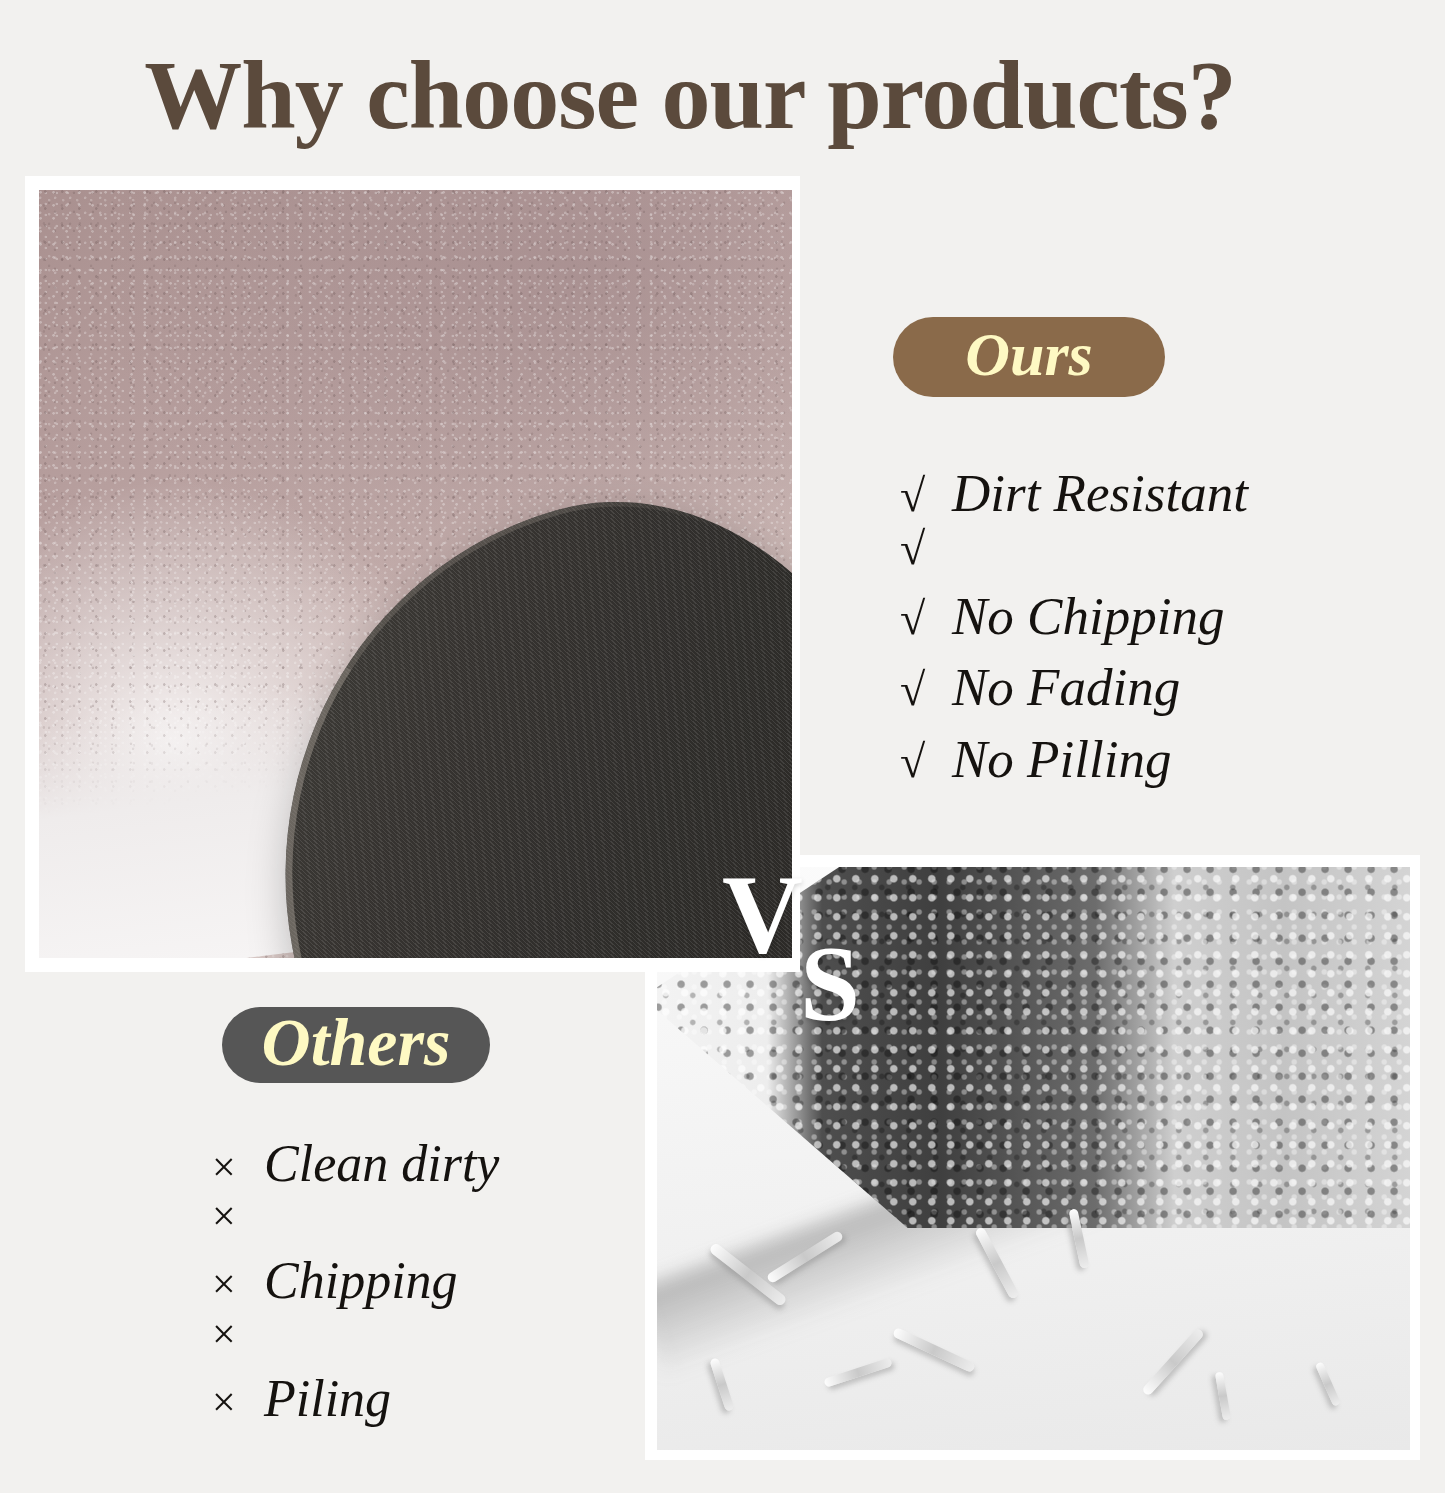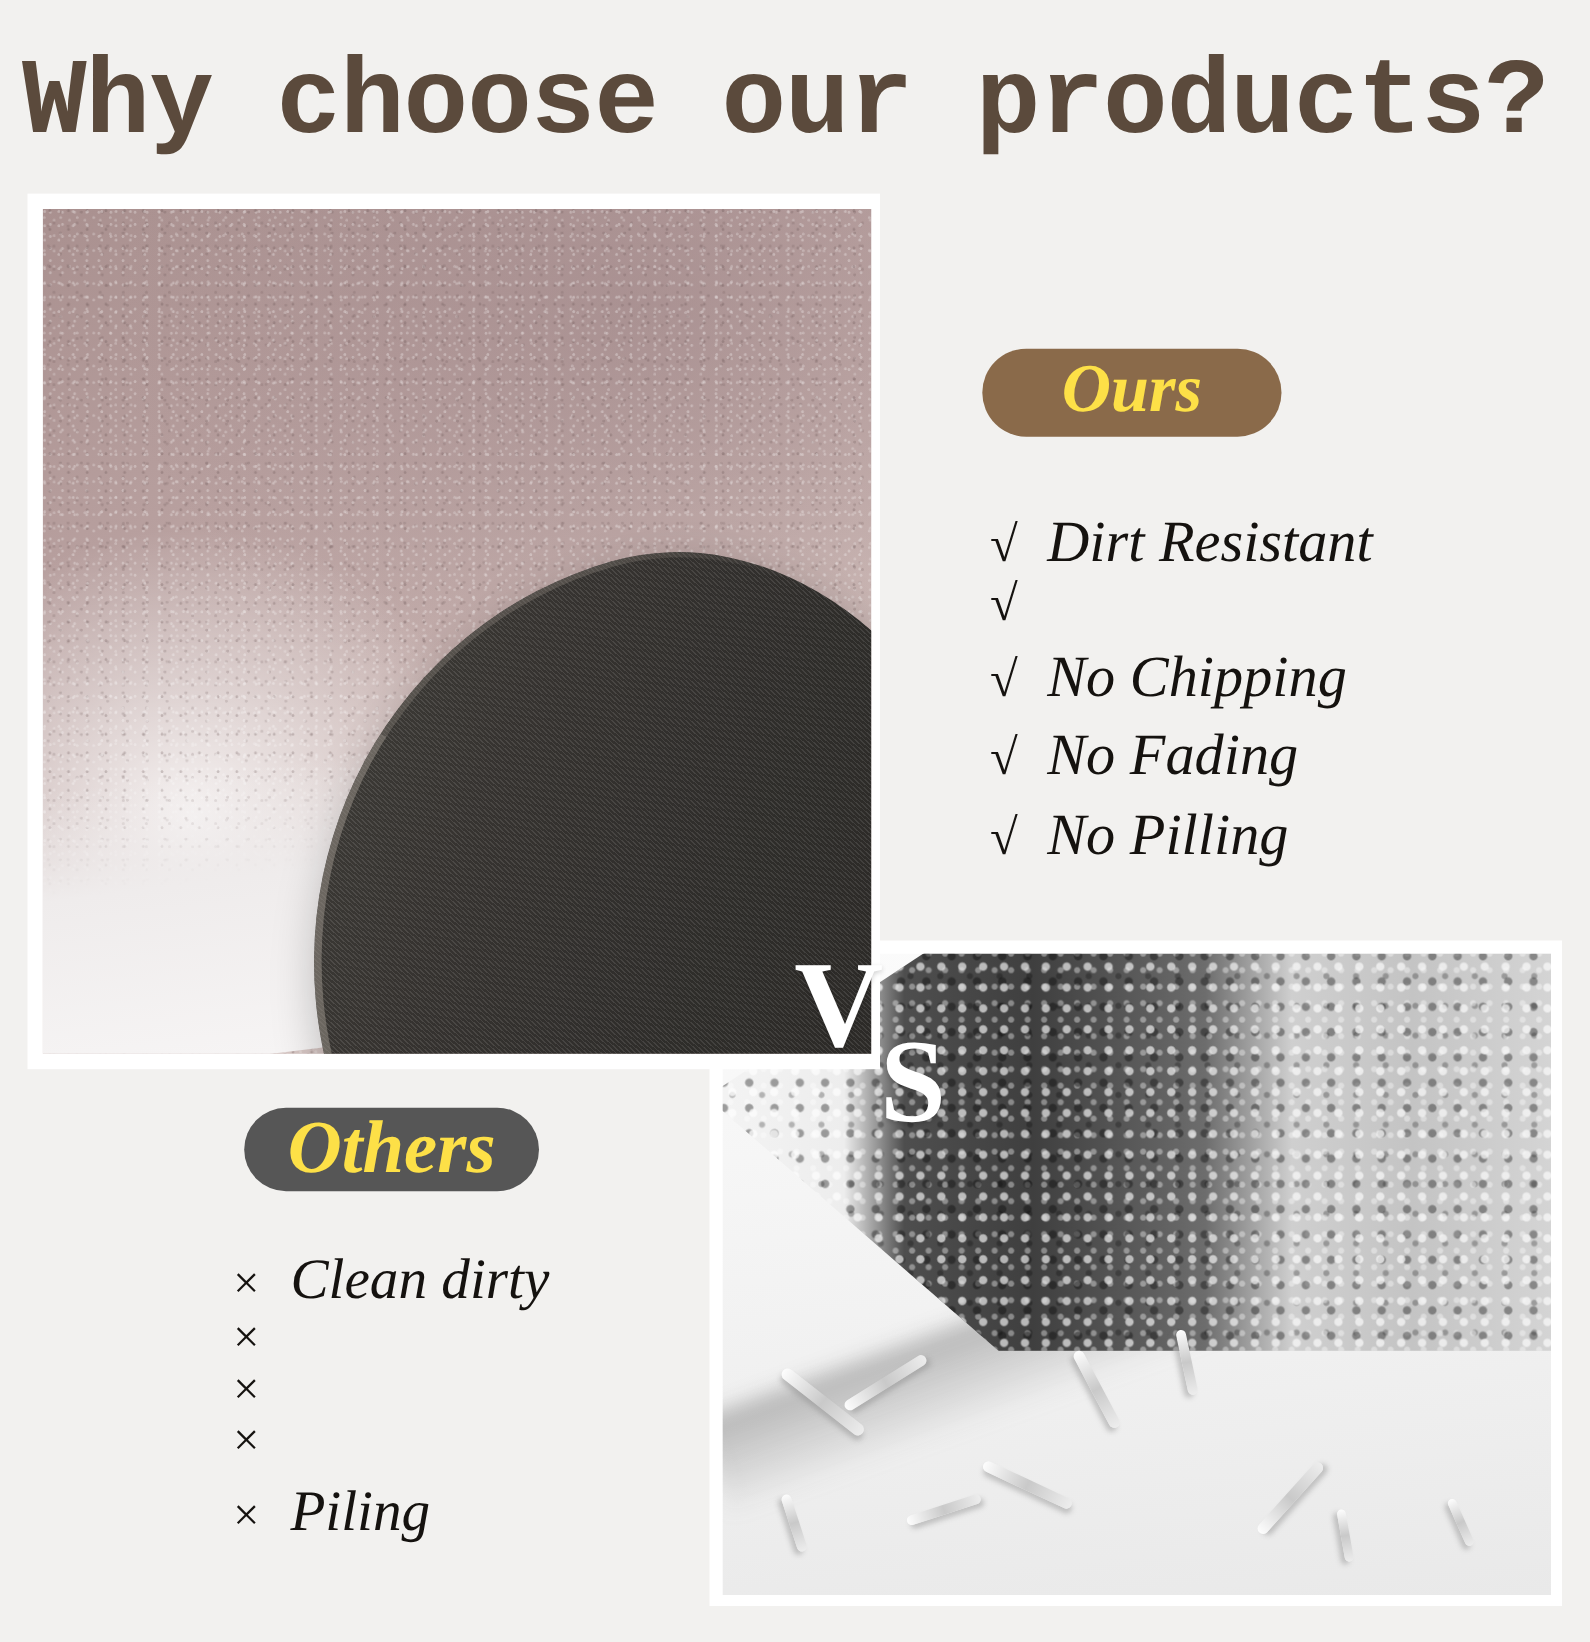--- a/index.html
+++ b/index.html
@@ -20,28 +20,27 @@
     overflow: hidden;
   }
 
   
   .page-title {
     position: absolute;
     left: 0;
     top: 44px;
     width: 1380px;
     text-align: center;
-    font-family: Liberation Mono, monospace;
+    font-family: Liberation Serif, serif;
     font-weight: bold;
     font-size: 98px;
     line-height: 1.05;
     letter-spacing: -1px;
     color: #5b4a3c;
     white-space: nowrap;
-    padding-left: 20px;
   }
 
   
   .photo-card {
     position: absolute;
     background: #ffffff;
     box-sizing: border-box;
   }
   .photo-inner {
     width: 100%;
@@ -202,21 +201,21 @@
   .vs-v { left: 722px; top: 858px; }
   .vs-s { left: 800px; top: 930px; font-size: 108px; }
 
   
   .badge {
     position: absolute;
     display: flex;
     align-items: center;
     justify-content: center;
     border-radius: 100px;
-    color: #fde047;
+    color: #fef9c3;
     font-style: italic;
     font-weight: bold;
     font-family: "Liberation Serif", "DejaVu Serif", serif;
     box-sizing: border-box;
     z-index: 5;
   }
   .badge-ours {
     left: 893px;
     top: 317px;
     width: 272px;
@@ -329,20 +328,21 @@
   <ul class="feature-list list-others">
     <li class="feature-item">
       <span class="mark">×</span>
       <span class="feature-text">Clean dirty</span>
     </li>
     <li class="feature-item">
       <span class="mark">×</span>
     </li>
     <li class="feature-item">
       <span class="mark">×</span>
+      <span class="feature-text">Chipping</span>
     </li>
     <li class="feature-item">
       <span class="mark">×</span>
     </li>
     <li class="feature-item">
       <span class="mark">×</span>
       <span class="feature-text">Piling</span>
     </li>
   </ul>
 

